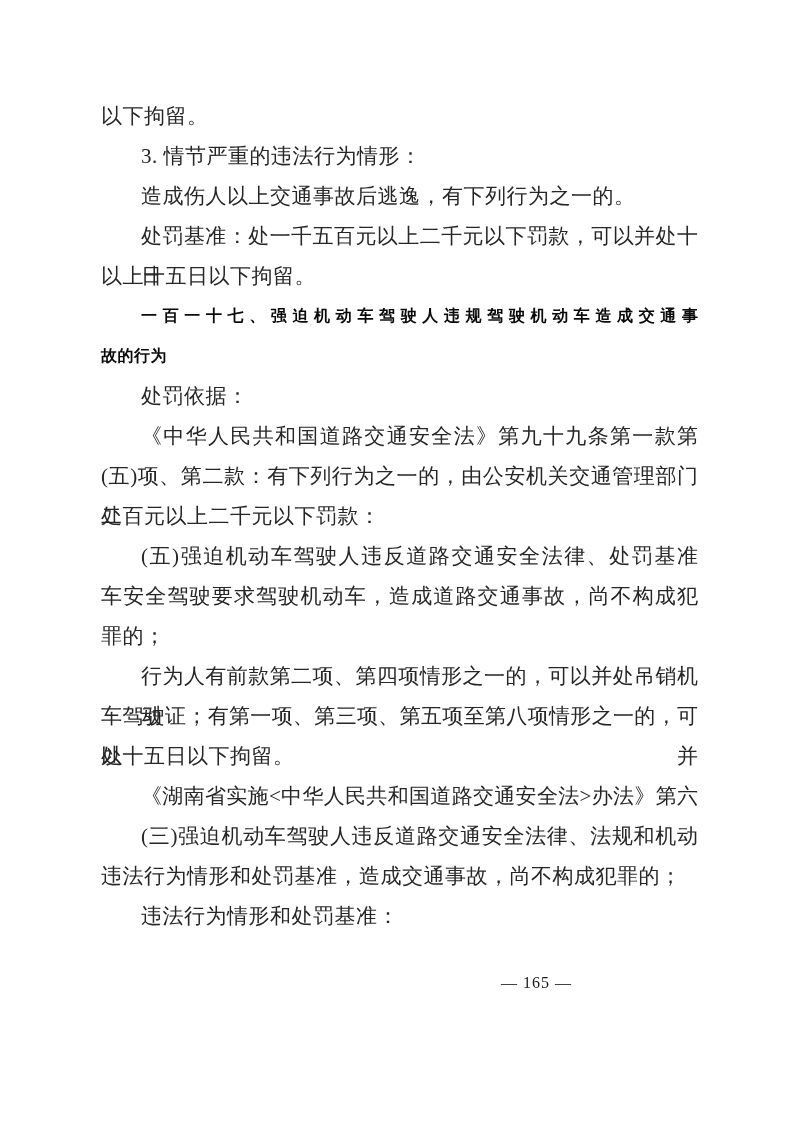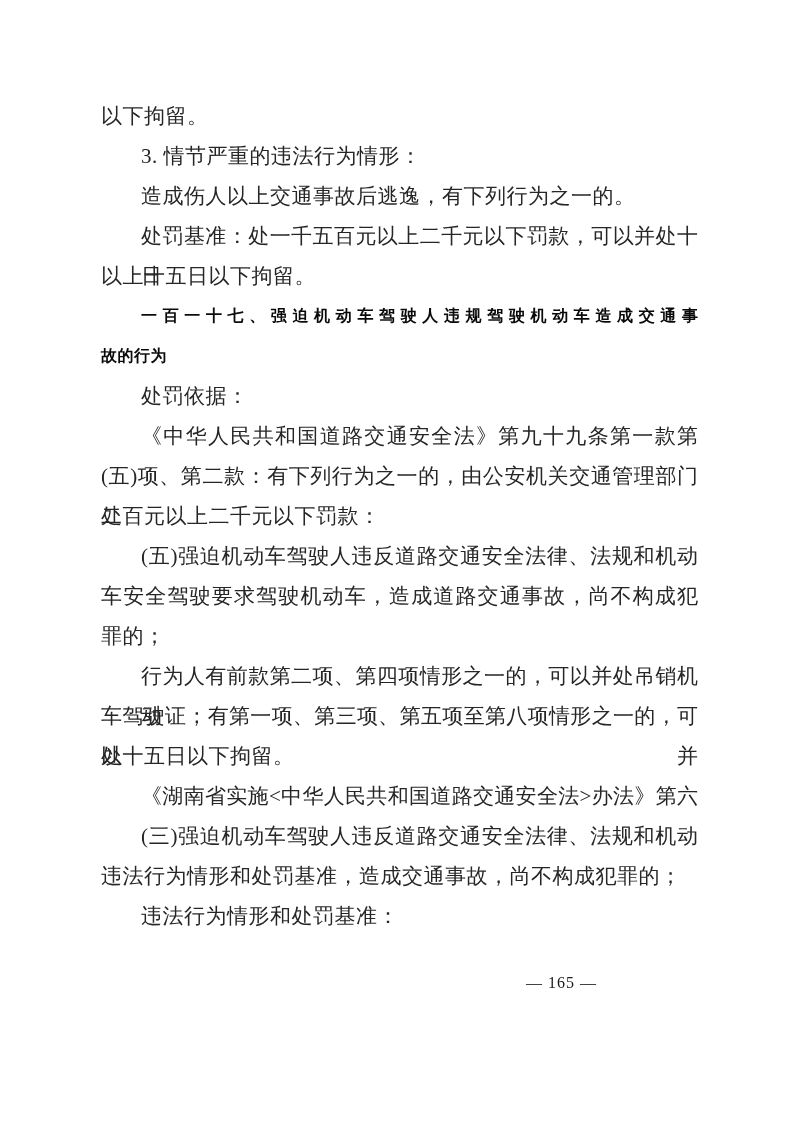--- a/index.html
+++ b/index.html
@@ -7,21 +7,20 @@
     padding: 0;
     background: #ffffff;
   }
   .page {
     position: relative;
     width: 705px;
     height: 1122px;
     background: #ffffff;
     overflow: hidden;
     font-family: "Liberation Serif", "DejaVu Serif", serif;
-    padding-left: 25px;
   }
   .content {
     position: absolute;
     left: 101px;
     top: 96px;
     width: 597px;
   }
   .line {
     font-size: 21px;
     line-height: 40px;
@@ -64,21 +63,21 @@
       <div class="line indent">3. 情节严重的违法行为情形：</div>
       <div class="line indent">造成伤人以上交通事故后逃逸，有下列行为之一的。</div>
       <div class="line indent justify">处罚基准：处一千五百元以上二千元以下罚款，可以并处十日</div>
       <div class="line">以上十五日以下拘留。</div>
       <div class="line indent bold justify">一百一十七、强迫机动车驾驶人违规驾驶机动车造成交通事</div>
       <div class="line bold">故的行为</div>
       <div class="line indent">处罚依据：</div>
       <div class="line indent justify">《中华人民共和国道路交通安全法》第九十九条第一款第</div>
       <div class="line justify">(五)项、第二款：有下列行为之一的，由公安机关交通管理部门处</div>
       <div class="line">二百元以上二千元以下罚款：</div>
-      <div class="line indent justify">(五)强迫机动车驾驶人违反道路交通安全法律、法规和机动</div>
+      <div class="line indent justify">(五)强迫机动车驾驶人违反道路交通安全法律、处罚基准</div>
       <div class="line justify">车安全驾驶要求驾驶机动车，造成道路交通事故，尚不构成犯</div>
       <div class="line">罪的；</div>
       <div class="line indent justify">行为人有前款第二项、第四项情形之一的，可以并处吊销机动</div>
       <div class="line justify">车驾驶证；有第一项、第三项、第五项至第八项情形之一的，可以并</div>
       <div class="line">处十五日以下拘留。</div>
       <div class="line indent justify">《湖南省实施&lt;中华人民共和国道路交通安全法&gt;办法》第六</div>
       <div class="line indent justify">(三)强迫机动车驾驶人违反道路交通安全法律、法规和机动</div>
       <div class="line">违法行为情形和处罚基准，造成交通事故，尚不构成犯罪的；</div>
       <div class="line indent">违法行为情形和处罚基准：</div>
     </div>

